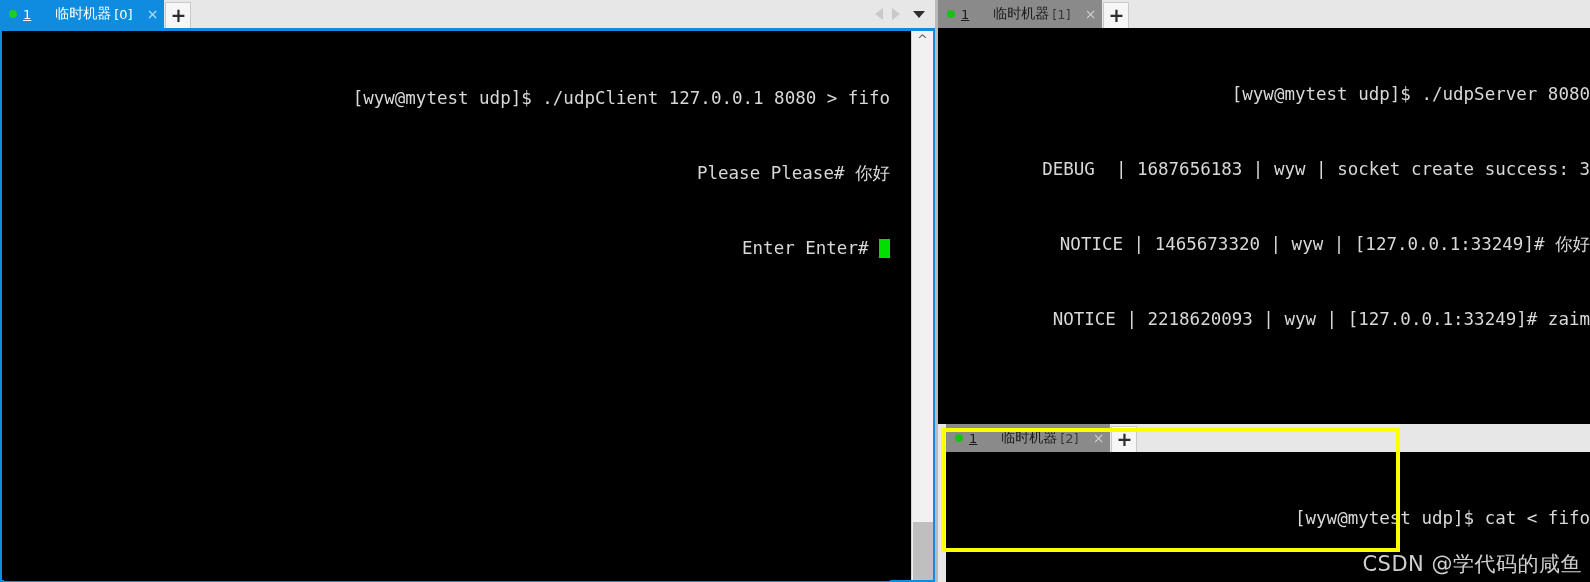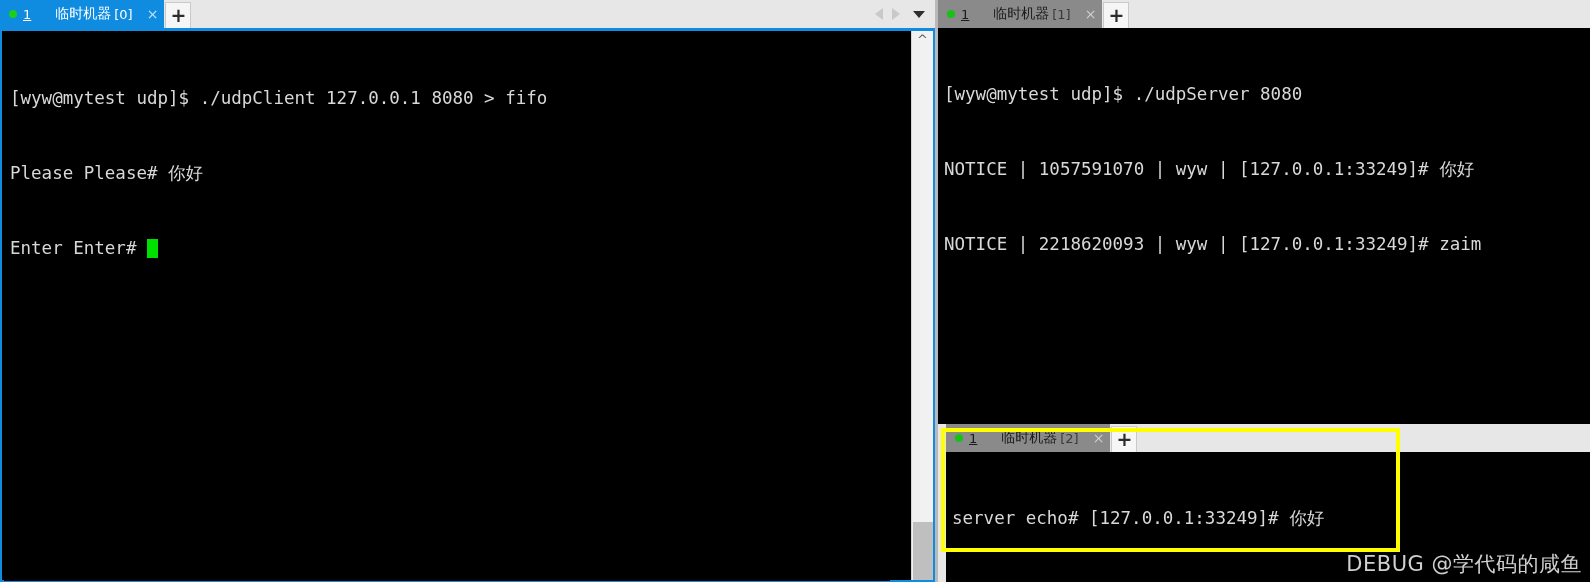--- a/index.html
+++ b/index.html
@@ -117,20 +117,21 @@
     position: absolute;
     background: #000000;
     color: #d8d8d8;
     font-family: "DejaVu Sans Mono", monospace;
     font-size: 17.5px;
     line-height: 25px;
     padding: 4px 0 0 6px;
     box-sizing: border-box;
     overflow: hidden;
     white-space: pre;
+    text-align: right;
   }
   .screen .ln { height: 25px; }
   .cursor-filled {
     display: inline-block;
     width: 11px; height: 19px;
     background: #00e000;
     vertical-align: -4px;
   }
 
   
@@ -278,21 +279,22 @@
       <span class="idx">[1]</span>
       <span class="closex">×</span>
     </div>
     <div class="newtab">+</div>
     <div class="tabfill"></div>
   </div>
 
   <div class="body">
     <div class="screen" id="right-top-screen" style="left:0px; top:0px; width:652px; height:348px;">
       <div class="ln">[wyw@mytest udp]$ ./udpServer 8080</div>
-      <div class="ln">NOTICE | 1057591070 | wyw | [127.0.0.1:33249]# 你好</div>
+      <div class="ln">DEBUG  | 1687656183 | wyw | socket create success: 3</div>
+      <div class="ln">NOTICE | 1465673320 | wyw | [127.0.0.1:33249]# 你好</div>
       <div class="ln">NOTICE | 2218620093 | wyw | [127.0.0.1:33249]# zaim</div>
       
     </div>
   </div>
 </div>
 
 <div id="gutter-b"></div>
 
 <div class="panel" id="right-bottom">
 
@@ -303,22 +305,23 @@
       <span class="cn">临时机器</span>
       <span class="idx">[2]</span>
       <span class="closex">×</span>
     </div>
     <div class="newtab">+</div>
     <div class="tabfill"></div>
   </div>
 
   <div class="body" style="left:8px; width:644px;">
     <div class="screen" id="right-bottom-screen" style="left:0px; top:0px; width:644px; height:130px;">
+      <div class="ln">[wyw@mytest udp]$ cat &lt; fifo</div>
       <div class="ln">server echo# [127.0.0.1:33249]# 你好</div>
       
       
     </div>
   </div>
 </div>
 
 <div id="highlight-box"></div>
 
-<div id="watermark">DEBUG @学代码的咸鱼</div>
+<div id="watermark">CSDN @学代码的咸鱼</div>
 
 </body></html>

